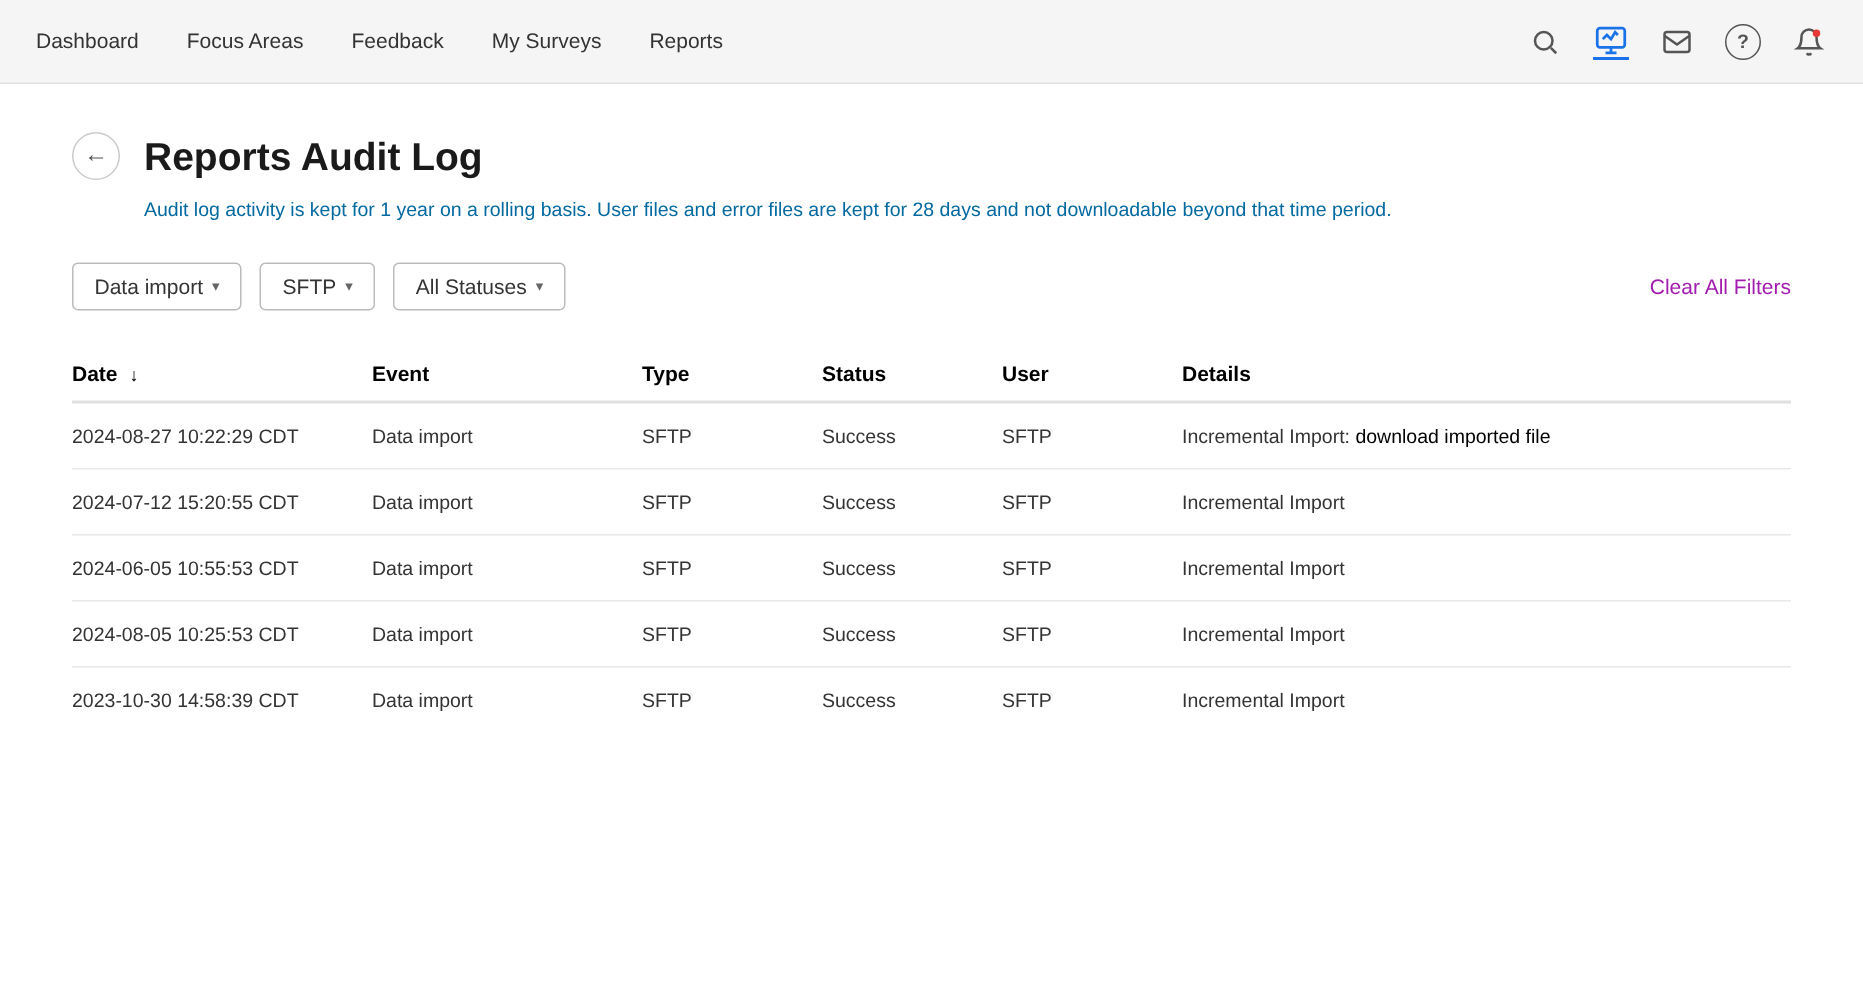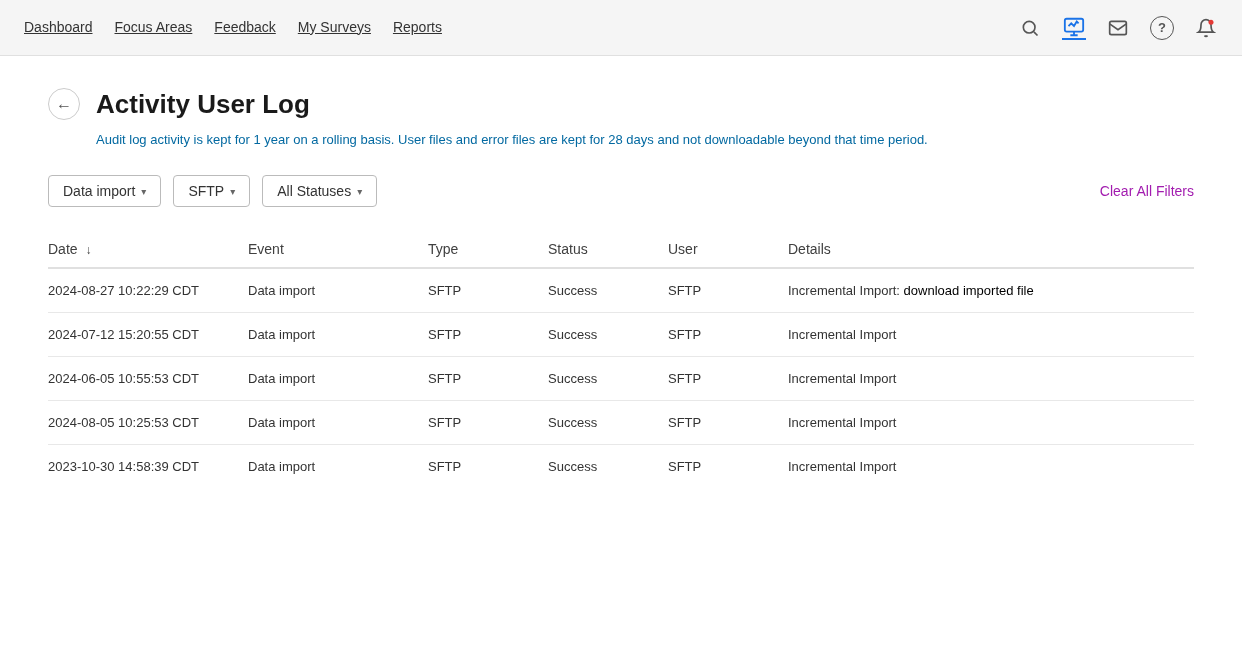--- a/index.html
+++ b/index.html
@@ -11,22 +11,21 @@
       align-items: center;
       justify-content: space-between;
       padding: 0 24px;
       height: 56px;
       background: #f5f5f5;
       border-bottom: 1px solid #e0e0e0;
     }
     .nav-links {
       display: flex;
       align-items: flex-start;
-      gap: 22px;
-      text-decoration: underline;
+      gap: 32px;
     }
     .nav-link {
       font-size: 14px;
       color: #333;
       cursor: pointer;
       text-decoration: none;
       padding-bottom: 2px;
     }
     .nav-icons {
       display: flex;
@@ -120,23 +119,23 @@
     .audit-table {
       width: 100%;
       border-collapse: collapse;
     }
     .audit-table thead tr {
       border-bottom: 2px solid #e0e0e0;
     }
     .audit-table th {
       text-align: left;
       padding: 10px 12px 10px 0;
-      font-weight: 400;
-      font-size: 14px;
-      color: #404040;
+      font-weight: 700;
+      font-size: 14px;
+      color: #000000;
     }
     .audit-table th.sortable {
       cursor: pointer;
     }
     .sort-arrow {
       font-size: 12px;
       margin-left: 4px;
     }
     .audit-table td {
       padding: 14px 12px 14px 0;
@@ -201,21 +200,21 @@
           <circle cx="18" cy="5" r="3" fill="#e53935" stroke="none"></circle>
         </svg>
     </div>
   </div>
 </nav>
 
 <main class="main-content">
 
   <div class="page-header">
     <button class="back-btn">←</button>
-    <h1 class="page-title">Activity User Log</h1>
+    <h1 class="page-title">Reports Audit Log</h1>
   </div>
   <p class="page-subtitle">Audit log activity is kept for 1 year on a rolling basis. User files and error files are kept for 28 days and not downloadable beyond that time period.</p>
 
   <div class="filters-row">
     <button class="filter-btn">
       <span>Data import</span>
       <span class="chevron">▾</span>
     </button>
     <button class="filter-btn">
       <span>SFTP</span>

